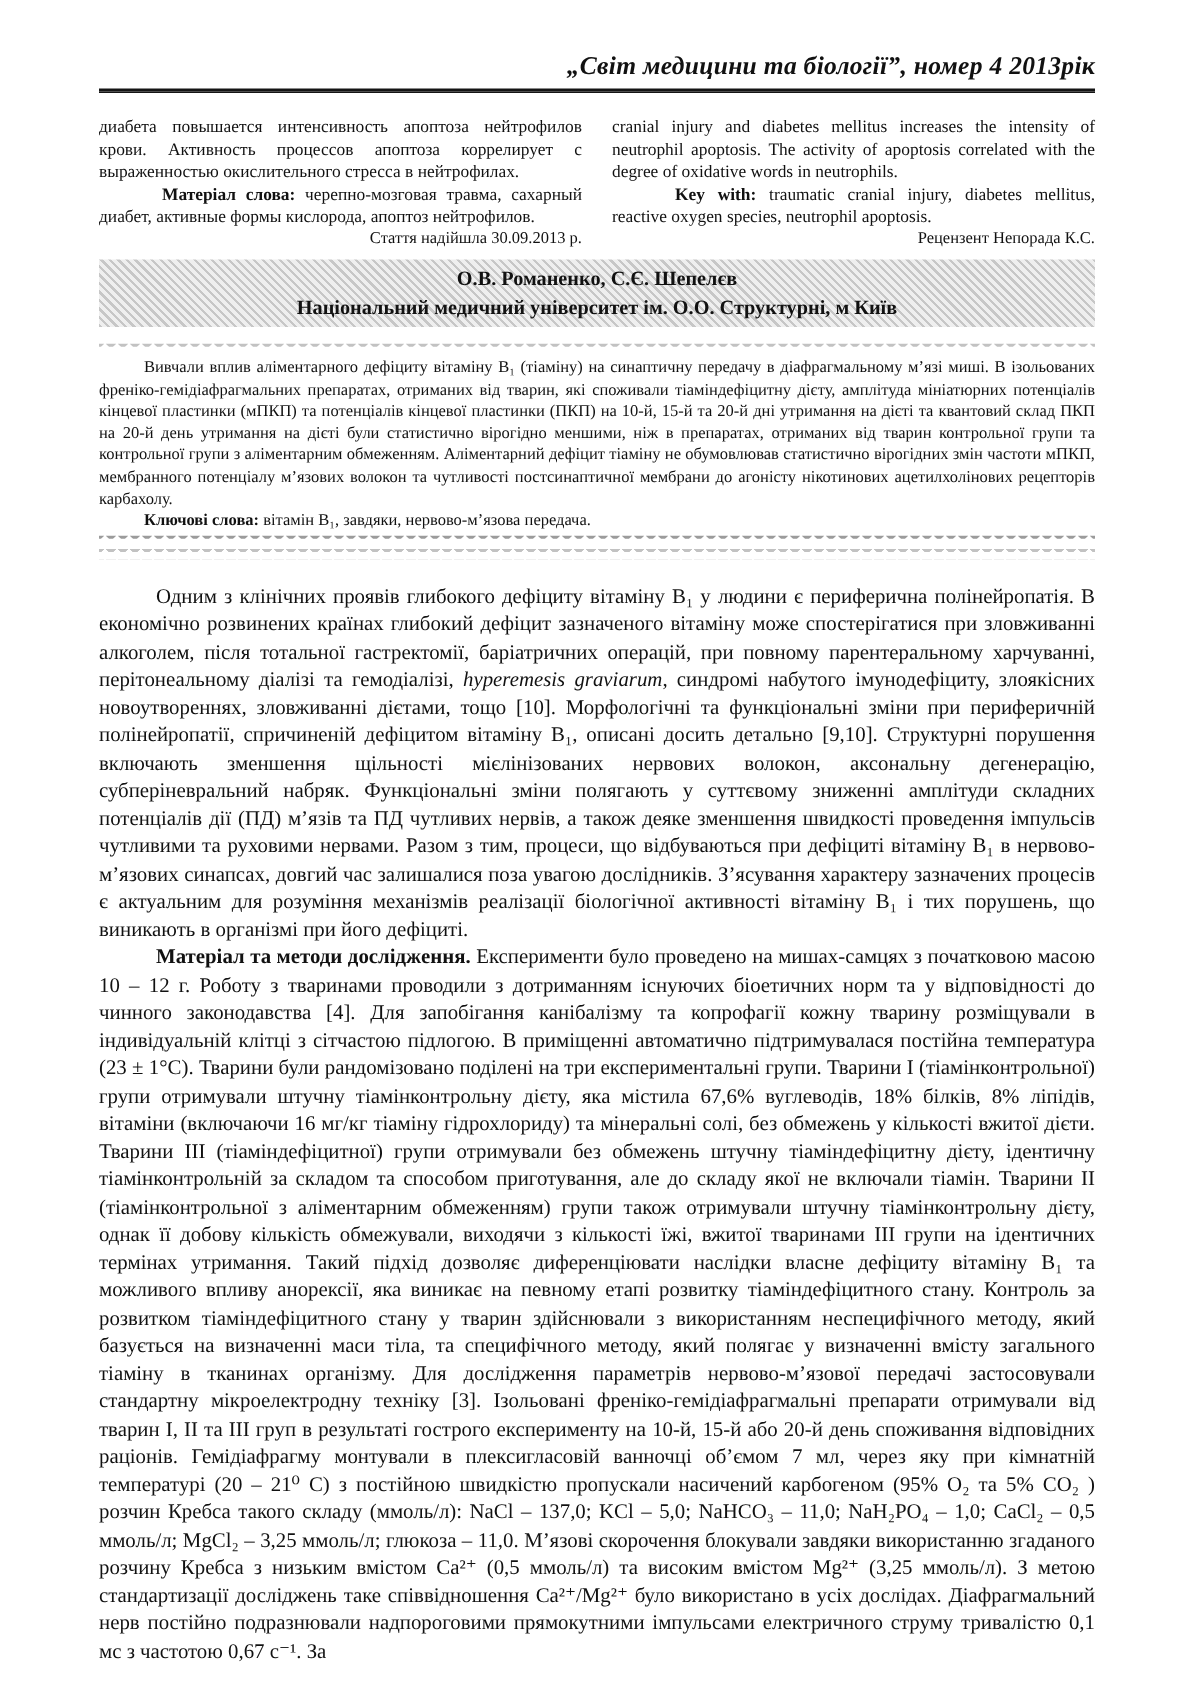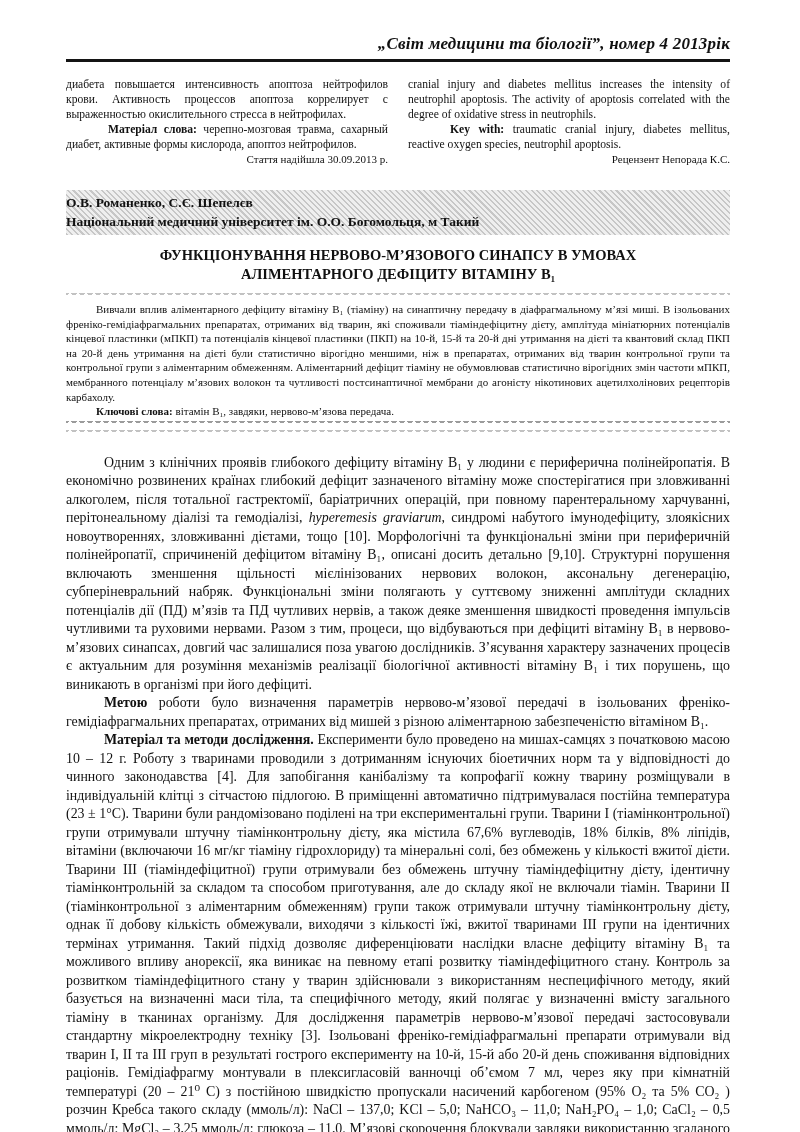--- a/index.html
+++ b/index.html
@@ -23,36 +23,36 @@
   }
   .double-rule{
     height:2px;
     border-top:2.5px solid #141414;
     border-bottom:1.2px solid #141414;
     margin-bottom:15px;
   }
   
   .prev-cols{
     display:flex; gap:20px;
-    margin-bottom:23px;
+    margin-bottom:6px;
   }
   .prev-col{ flex:1 1 0; }
   .small{
     font-size:11.6px; line-height:15px;
     text-align:justify;
   }
   .kw-indent{ text-indent:42px; }
   .note-right{ text-align:right; font-size:11px; line-height:15px; }
   
   .udc{
     font-weight:bold; font-size:14px; line-height:18px;
     margin-bottom:15px;
   }
   .authors-block{
-    text-align:left;
+    text-align:center;
     font-weight:bold; font-size:13.5px; line-height:19px;
     padding:3px 0 4px 0;
     background:repeating-linear-gradient(45deg,#c7c7c7 0 1.5px,#efefef 1.5px 4px);
     margin-bottom:11px;
   }
   .article-title{
     text-align:center;
     font-weight:bold; font-size:14.5px; line-height:19px;
     padding:0 60px;
     margin-bottom:9px;
@@ -105,43 +105,41 @@
   <div class="journal-head">„Світ медицини та біології”, номер 4 2013рік</div>
   <div class="double-rule"></div>
 
   <div class="prev-cols">
     <div class="prev-col">
       <p class="small"><span>диабета повышается интенсивность апоптоза нейтрофилов крови. Активность процессов апоптоза коррелирует с выраженностью окислительного стресса в нейтрофилах.</span></p>
       <p class="small kw-indent"><span class="lead-bold">Матеріал слова:</span><span> черепно-мозговая травма, сахарный диабет, активные формы кислорода, апоптоз нейтрофилов.</span></p>
       <p class="note-right">Стаття надійшла 30.09.2013 р.</p>
     </div>
     <div class="prev-col">
-      <p class="small"><span>cranial injury and diabetes mellitus increases the intensity of neutrophil apoptosis. The activity of apoptosis correlated with the degree of oxidative stress in neutrophils.</span></p>
+      <p class="small"><span>cranial injury and diabetes mellitus increases the intensity of neutrophil apoptosis. The activity of apoptosis correlated with the degree of oxidative words in neutrophils.</span></p>
       <p class="small kw-indent"><span class="lead-bold">Key with:</span><span> traumatic cranial injury, diabetes mellitus, reactive oxygen species, neutrophil apoptosis.</span></p>
       <p class="note-right">Рецензент Непорада К.С.</p>
     </div>
   </div>
 
 
   <div class="authors-block">
     <div>О.В. Романенко,  С.Є. Шепелєв</div>
-    <div>Національний медичний університет ім. О.О. Богомольця, м Такий</div>
+    <div>Національний медичний університет ім. О.О. Структурні, м Київ</div>
   </div>
 
-  <h1 class="article-title">ФУНКЦІОНУВАННЯ НЕРВОВО-М’ЯЗОВОГО СИНАПСУ В УМОВАХ АЛІМЕНТАРНОГО ДЕФІЦИТУ ВІТАМІНУ В₁</h1>
 
   <div class="zz zz-light"></div>
 
   <div class="abstract">
     <p><span>Вивчали вплив аліментарного дефіциту вітаміну В₁ (тіаміну) на синаптичну передачу в діафрагмальному м’язі миші. В ізольованих френіко-гемідіафрагмальних препаратах, отриманих від тварин, які споживали тіаміндефіцитну дієту, амплітуда мініатюрних потенціалів кінцевої пластинки (мПКП) та потенціалів кінцевої пластинки (ПКП) на 10-й, 15-й та 20-й дні утримання на дієті та квантовий склад ПКП на 20-й день утримання на дієті були статистично вірогідно меншими, ніж в препаратах, отриманих від тварин контрольної групи та контрольної групи з аліментарним обмеженням. Аліментарний дефіцит тіаміну не обумовлював статистично вірогідних змін частоти мПКП, мембранного потенціалу м’язових волокон та чутливості постсинаптичної мембрани до агоністу нікотинових ацетилхолінових рецепторів карбахолу.</span></p>
     <p><span class="lead-bold">Ключові слова:</span><span> вітамін В₁, завдяки, нервово-м’язова передача.</span></p>
   </div>
 
   <div class="zz zz-dark"></div>
   <div class="zz zz-light"></div>
 
   <div class="body-text">
     <p><span>Одним з клінічних проявів глибокого дефіциту вітаміну В₁ у людини є периферична полінейропатія. В економічно розвинених країнах глибокий дефіцит зазначеного вітаміну може спостерігатися при зловживанні алкоголем, після тотальної гастректомії, баріатричних операцій, при повному парентеральному харчуванні, перітонеальному діалізі та гемодіалізі, </span><span class="ital">hyperemesis graviarum</span><span>, синдромі набутого імунодефіциту, злоякісних новоутвореннях, зловживанні дієтами, тощо [10]. Морфологічні та функціональні зміни при периферичній полінейропатії, спричиненій дефіцитом вітаміну В₁, описані досить детально [9,10]. Структурні порушення включають зменшення щільності мієлінізованих нервових волокон, аксональну дегенерацію, субперіневральний набряк. Функціональні зміни полягають у суттєвому зниженні амплітуди складних потенціалів дії (ПД) м’язів та ПД чутливих нервів, а також деяке зменшення швидкості проведення імпульсів чутливими та руховими нервами. Разом з тим, процеси, що відбуваються при дефіциті вітаміну В₁ в нервово-м’язових синапсах, довгий час залишалися поза увагою дослідників. З’ясування характеру зазначених процесів є актуальним для розуміння механізмів реалізації біологічної активності вітаміну В₁ і тих порушень, що виникають в організмі при його дефіциті.</span></p>
-    <p><span class="lead-bold">Метою</span><span> роботи було визначення параметрів нервово-м’язової передачі в ізольованих френіко-гемідіафрагмальних препаратах, отриманих від мишей з різною аліментарною забезпеченістю вітаміном В₁.</span></p>
     <p><span class="lead-bold">Матеріал та методи дослідження.</span><span> Експерименти було проведено на мишах-самцях з початковою масою 10 – 12 г. Роботу з тваринами проводили з дотриманням існуючих біоетичних норм та у відповідності до чинного законодавства [4]. Для запобігання канібалізму та копрофагії кожну тварину розміщували в індивідуальній клітці з сітчастою підлогою. В приміщенні автоматично підтримувалася постійна температура (23 ± 1°С). Тварини були рандомізовано поділені на три експериментальні групи. Тварини I (тіамінконтрольної) групи отримували штучну тіамінконтрольну дієту, яка містила 67,6% вуглеводів, 18% білків, 8% ліпідів, вітаміни (включаючи 16 мг/кг тіаміну гідрохлориду) та мінеральні солі, без обмежень у кількості вжитої дієти. Тварини III (тіаміндефіцитної) групи отримували без обмежень штучну тіаміндефіцитну дієту, ідентичну тіамінконтрольній за складом та способом приготування, але до складу якої не включали тіамін. Тварини II (тіамінконтрольної з аліментарним обмеженням) групи також отримували штучну тіамінконтрольну дієту, однак її добову кількість обмежували, виходячи з кількості їжі, вжитої тваринами III групи на ідентичних термінах утримання. Такий підхід дозволяє диференціювати наслідки власне дефіциту вітаміну В₁ та можливого впливу анорексії, яка виникає на певному етапі розвитку тіаміндефіцитного стану. Контроль за розвитком тіаміндефіцитного стану у тварин здійснювали з використанням неспецифічного методу, який базується на визначенні маси тіла, та специфічного методу, який полягає у визначенні вмісту загального тіаміну в тканинах організму. Для дослідження параметрів нервово-м’язової передачі застосовували стандартну мікроелектродну техніку [3]. Ізольовані френіко-гемідіафрагмальні препарати отримували від тварин I, II та III груп в результаті гострого експерименту на 10-й, 15-й або 20-й день споживання відповідних раціонів. Гемідіафрагму монтували в плексигласовій ванночці об’ємом 7 мл, через яку при кімнатній температурі (20 – 21⁰ С) з постійною швидкістю пропускали насичений карбогеном  (95% O₂ та 5% CO₂ ) розчин Кребса такого складу (ммоль/л): NaCl – 137,0; KCl – 5,0; NaHCO₃ – 11,0; NaH₂PO₄ – 1,0; CaCl₂ – 0,5 ммоль/л; MgCl₂ – 3,25 ммоль/л; глюкоза – 11,0. М’язові скорочення блокували завдяки використанню згаданого розчину Кребса з низьким вмістом Ca²⁺ (0,5 ммоль/л) та високим вмістом Mg²⁺ (3,25 ммоль/л). З метою стандартизації досліджень таке співвідношення  Ca²⁺/Mg²⁺ було використано в усіх дослідах. Діафрагмальний нерв постійно подразнювали надпороговими прямокутними імпульсами електричного струму тривалістю 0,1 мс з частотою 0,67 с⁻¹. За</span></p>
   </div>
 
 </div>
 
 </body></html>

